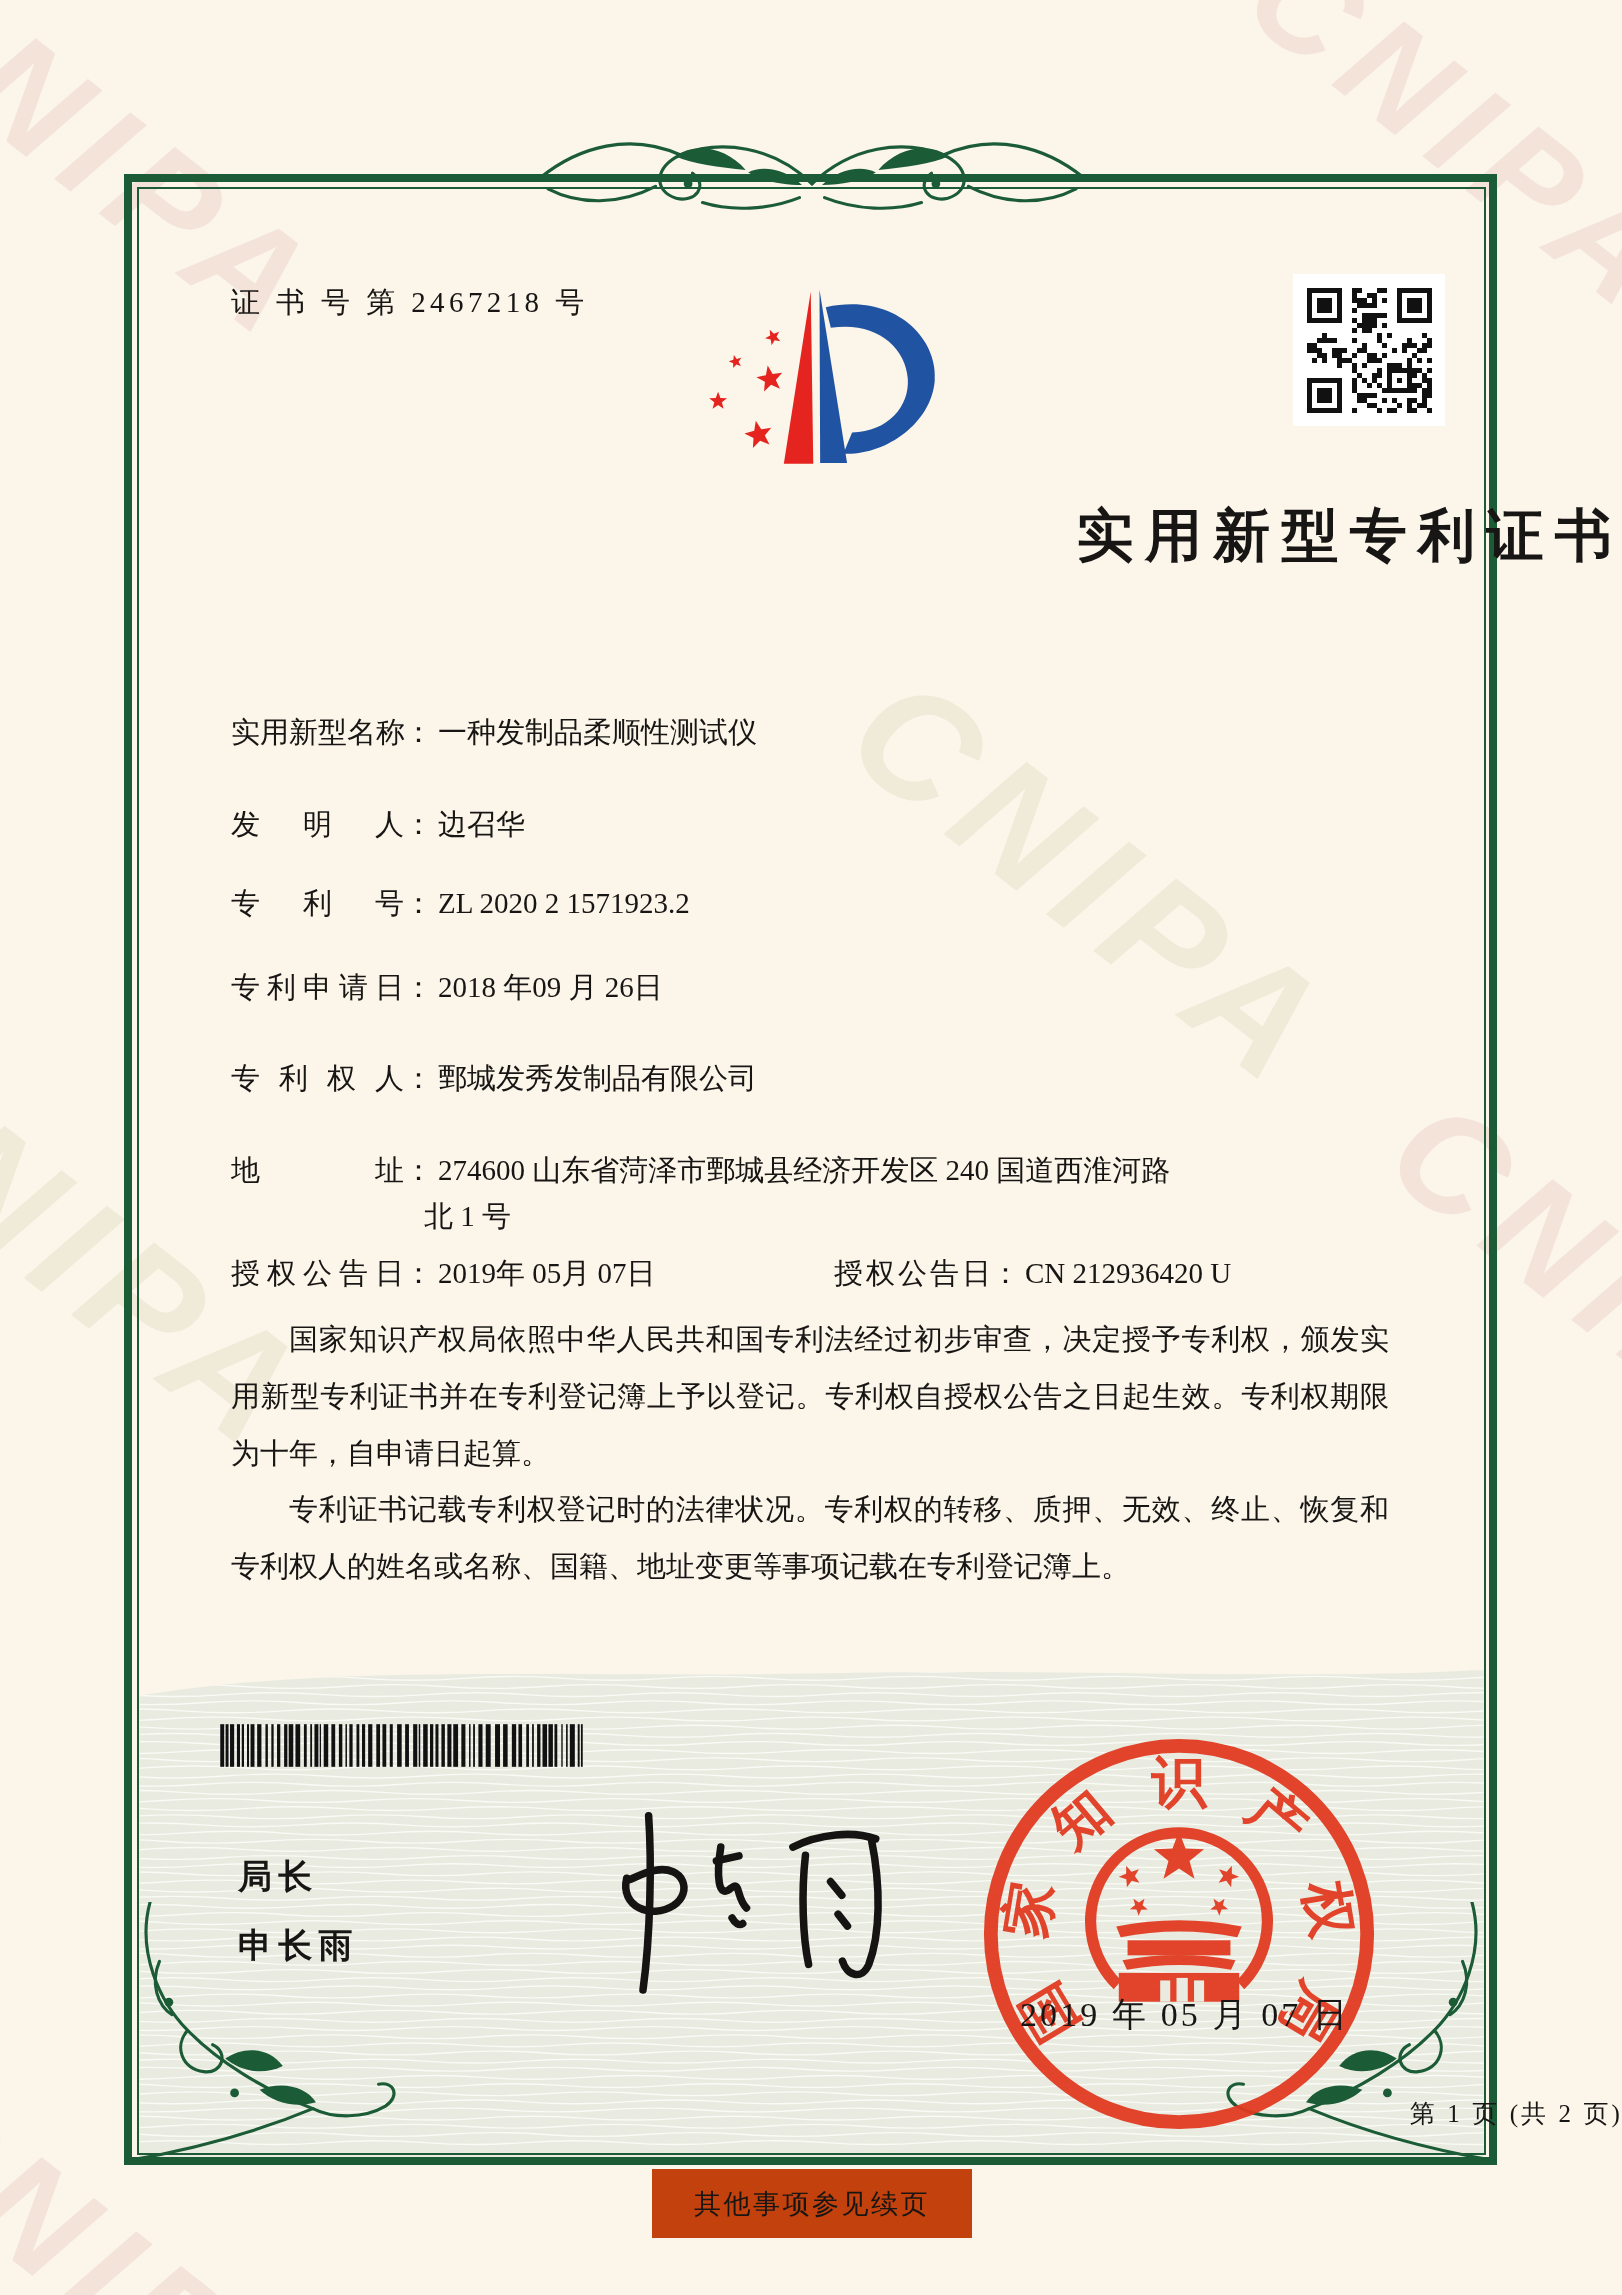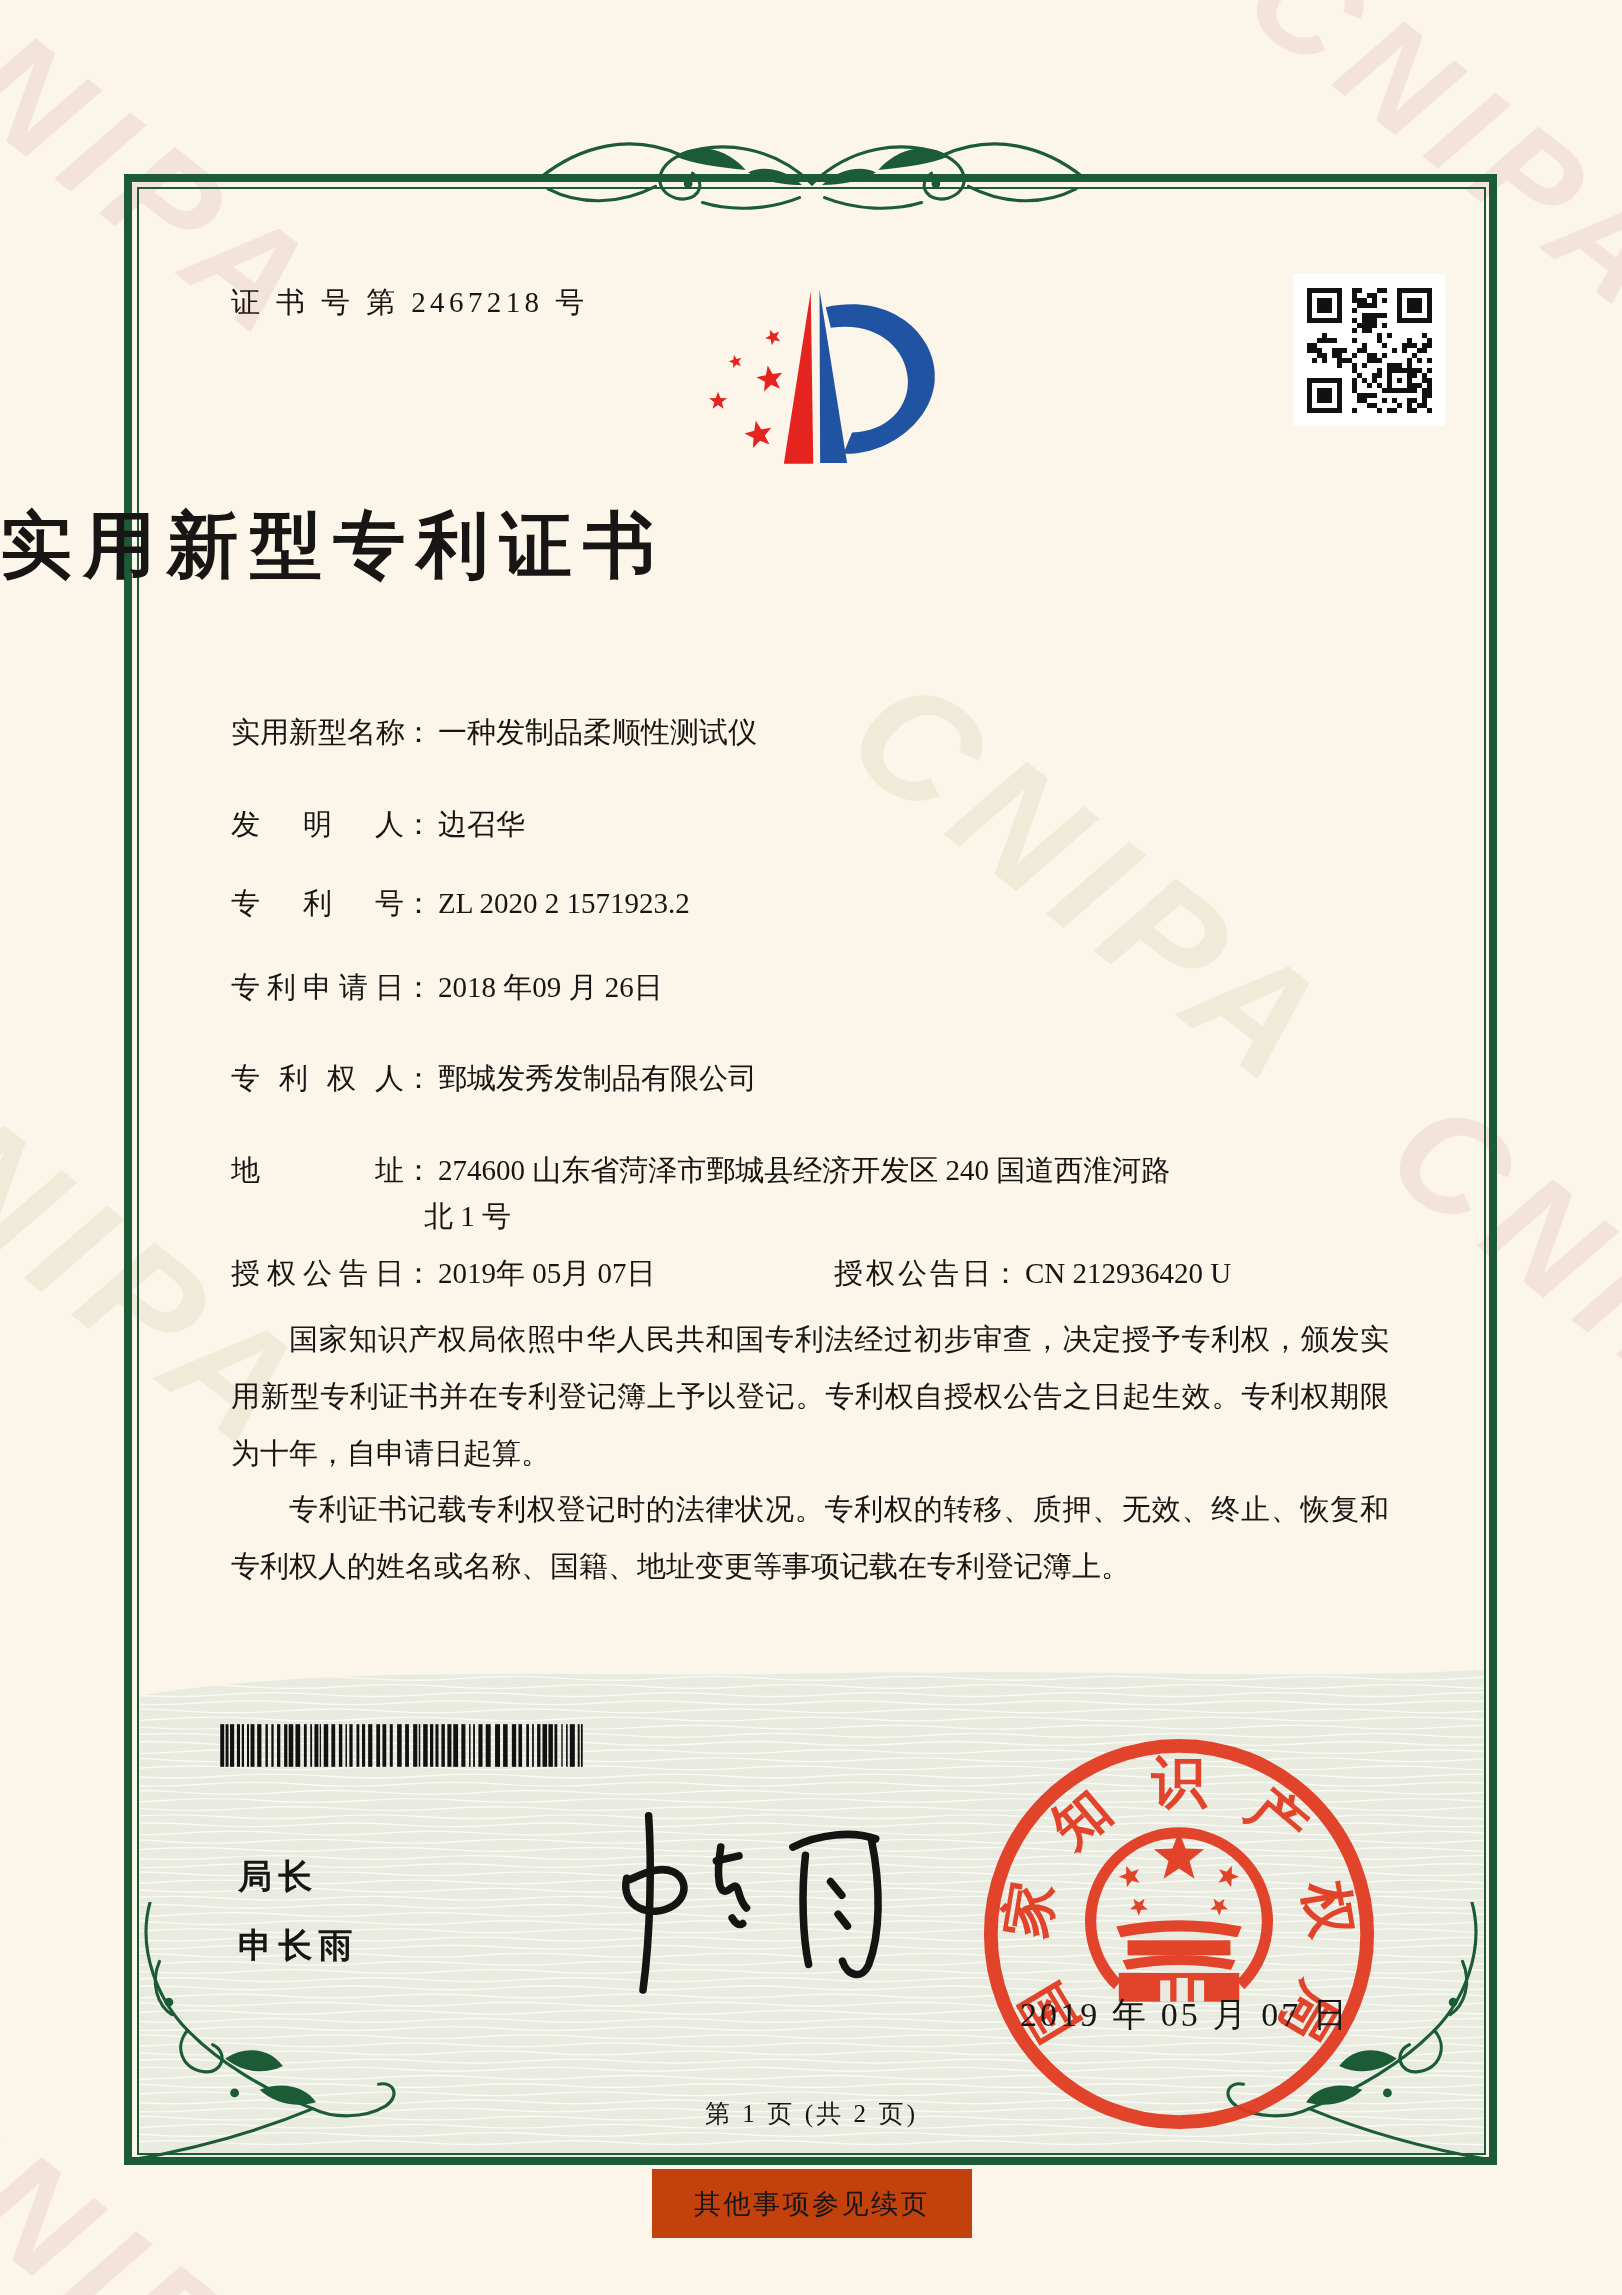--- a/index.html
+++ b/index.html
@@ -26,21 +26,21 @@
   .frame-inner{position:absolute;left:137px;top:187px;width:1349px;height:1968px;
                border:2.5px solid #1b5b36;box-sizing:border-box;z-index:2;}
   .orn{position:absolute;z-index:2;}
   .orn path,.orn circle{stroke:#1b5b36;fill:none;stroke-width:5;stroke-linecap:round;}
   .orn .fill{fill:#1b5b36;stroke:none;}
   
   .cert-no{position:absolute;left:231px;top:283px;font-size:29px;letter-spacing:4.4px;z-index:3;}
   .logo{position:absolute;left:668px;top:233px;z-index:3;}
   .qr-pad{position:absolute;left:1293px;top:274px;width:152px;height:152px;background:#ffffff;
           z-index:3;display:flex;align-items:center;justify-content:center;}
-  .title{position:absolute;left:0;right:0;top:498px;text-align:left;font-size:72px;
+  .title{position:absolute;left:0;right:0;top:498px;text-align:right;font-size:57px;
          font-weight:700;letter-spacing:11.3px;z-index:3;}
   
   .frow{position:absolute;left:231px;font-size:29px;z-index:3;white-space:nowrap;}
   .f-label{display:inline-block;width:173px;text-align:justify;text-align-last:justify;}
   .f-colon{display:inline-block;margin-right:5px;}
   .r1{top:713px}.r2{top:805px}.r3{top:884px}.r4{top:968px}.r5{top:1059px}
   .r6{top:1151px}.r6b{top:1197px;left:424px}.r7{top:1254px}
   .r7b{position:absolute;left:834px;top:1254px;font-size:29px;z-index:3;white-space:nowrap;}
   .r7b .f-label{width:157px;}
   
@@ -49,21 +49,21 @@
   .body-text p{margin:0;text-indent:2em;}
   
   .barcode{position:absolute;left:219px;top:1724px;z-index:3;}
   .gov-title,.gov-name{position:absolute;left:238px;font-family:"Liberation Sans","DejaVu Sans",sans-serif;
              font-weight:700;font-size:34px;letter-spacing:6.3px;z-index:3;}
   .gov-title{top:1854px}.gov-name{top:1923px}
   .sig{position:absolute;left:567px;top:1800px;z-index:4;}
   .sig path{fill:none;stroke:#161412;stroke-width:12;stroke-linecap:round;stroke-linejoin:round;}
   .sealSvg{position:absolute;left:972px;top:1727px;z-index:4;opacity:.94;}
   .seal-date{position:absolute;left:1020px;top:1992px;font-size:34px;letter-spacing:3.1px;z-index:5;}
-  .footer-page{position:absolute;left:0;right:0;top:2097px;text-align:center;font-size:25px;
+  .footer-page{position:absolute;left:0;right:0;top:2097px;text-align:right;font-size:25px;
                letter-spacing:3.1px;z-index:3;}
   .note-band{position:absolute;left:652px;top:2169px;width:320px;height:69px;background:#c2410c;
              z-index:3;display:flex;align-items:center;justify-content:center;font-size:27px;letter-spacing:2.5px;}
 </style>
 </head>
 <body>
 
 <div class="page">
 
   <span class="wm pink wm1">CNIPA</span>

